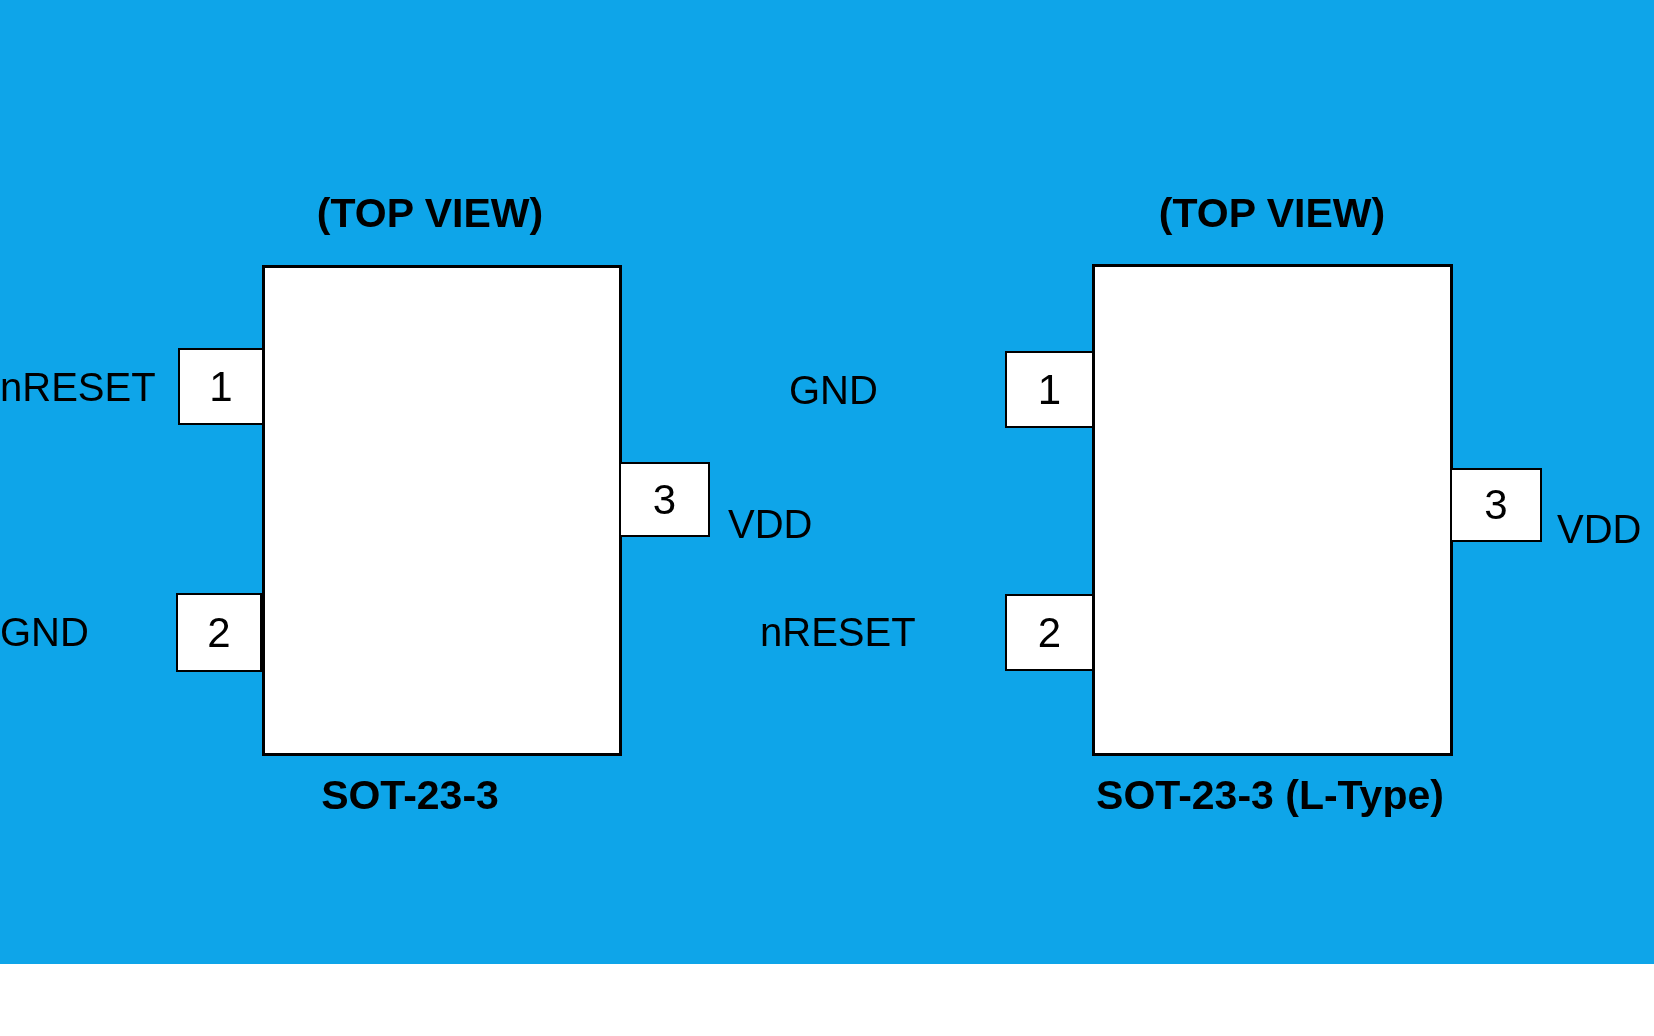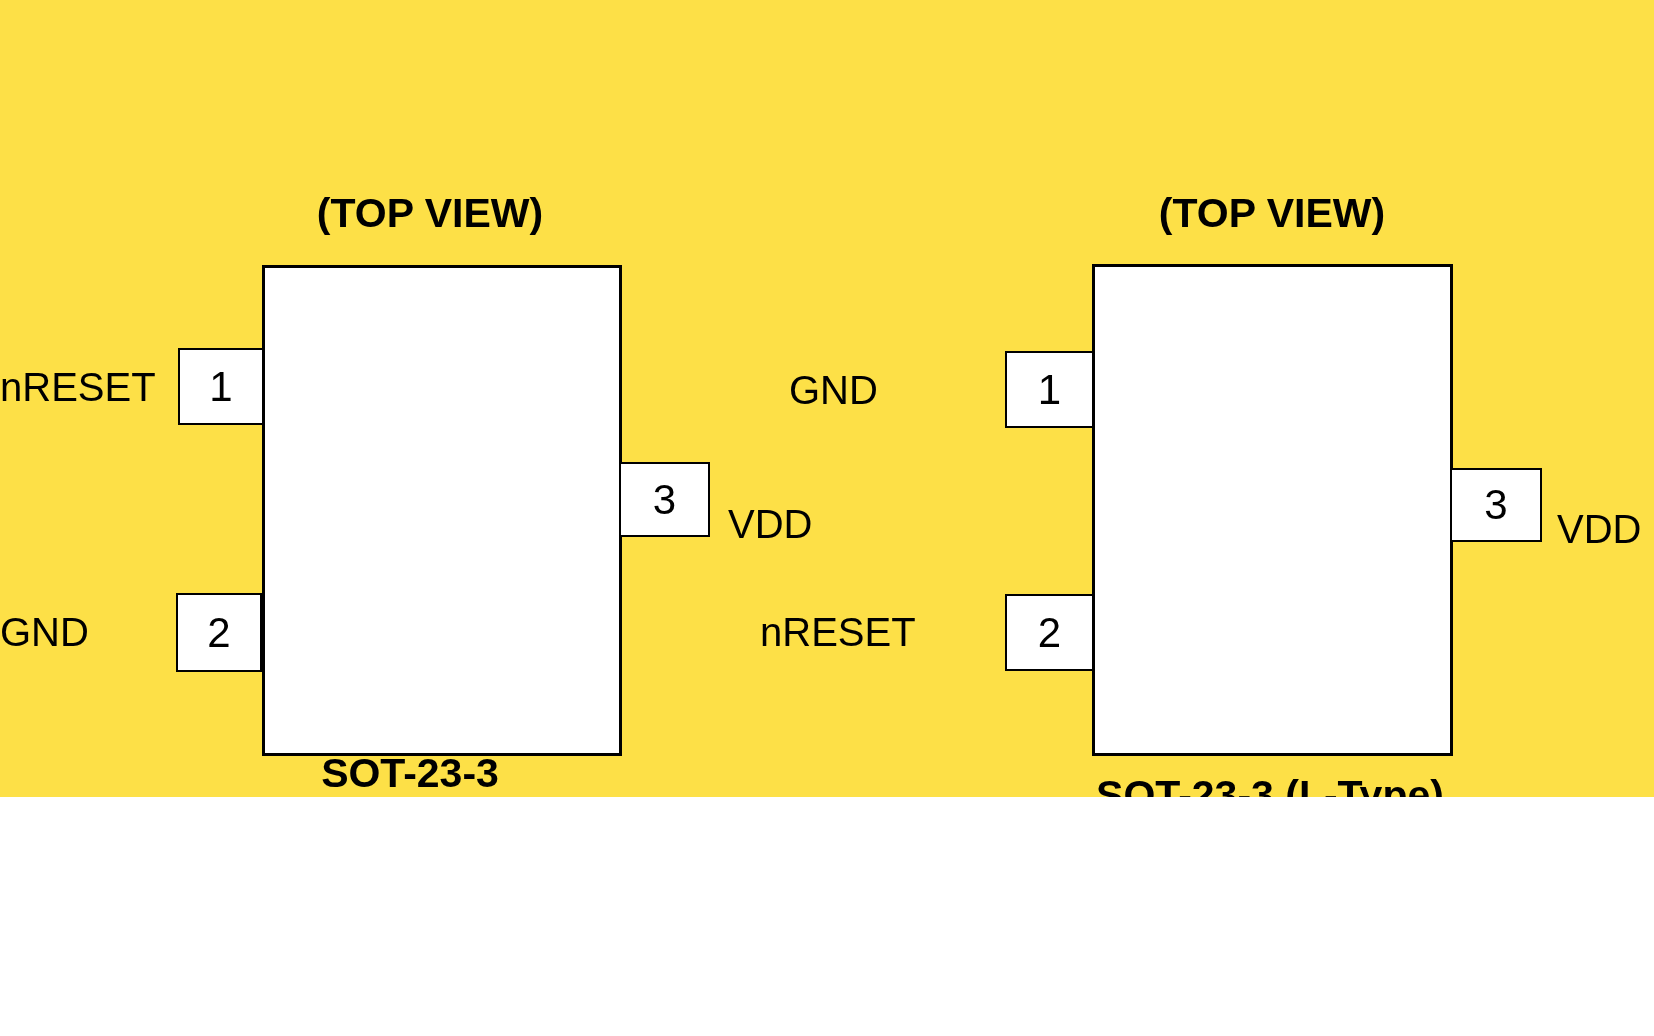--- a/index.html
+++ b/index.html
@@ -3,22 +3,22 @@
 <meta charset="utf-8">
 <style>
   html, body {
     margin: 0;
     padding: 0;
     background: #ffffff;
   }
   .page {
     position: relative;
     width: 1654px;
-    height: 797px;
-    background: #fde047;
+    height: 964px;
+    background: #0ea5e9;
     overflow: hidden;
     font-family: "Liberation Sans", sans-serif;
     color: #000000;
   }
   .view-title {
     position: absolute;
     font-size: 41px;
     font-weight: bold;
     line-height: 44px;
     text-align: center;
@@ -80,21 +80,21 @@
     <div class="pin-box" style="left:176px; top:593px; width:86px; height:79px;">
       <span class="pin-number">2</span>
     </div>
     <div class="pin-name align-right" style="left:0px; top:610px; width:163px;">GND</div>
 
     <div class="pin-box" style="left:619px; top:462px; width:91px; height:75px;">
       <span class="pin-number">3</span>
     </div>
     <div class="pin-name align-left" style="left:728px; top:478px; width:220px;">VDD</div>
 
-    <div class="package-name" style="left:210px; top:751px; width:400px;">SOT-23-3</div>
+    <div class="package-name" style="left:210px; top:773px; width:400px;">SOT-23-3</div>
   </section>
 
   <section>
 
     <div class="view-title" style="left:1072px; top:191px; width:400px;">(TOP VIEW)</div>
 
     <div class="body-rect" style="left:1092px; top:264px; width:361px; height:492px;"></div>
 
     <div class="pin-box" style="left:1005px; top:351px; width:89px; height:77px;">
       <span class="pin-number">1</span>

